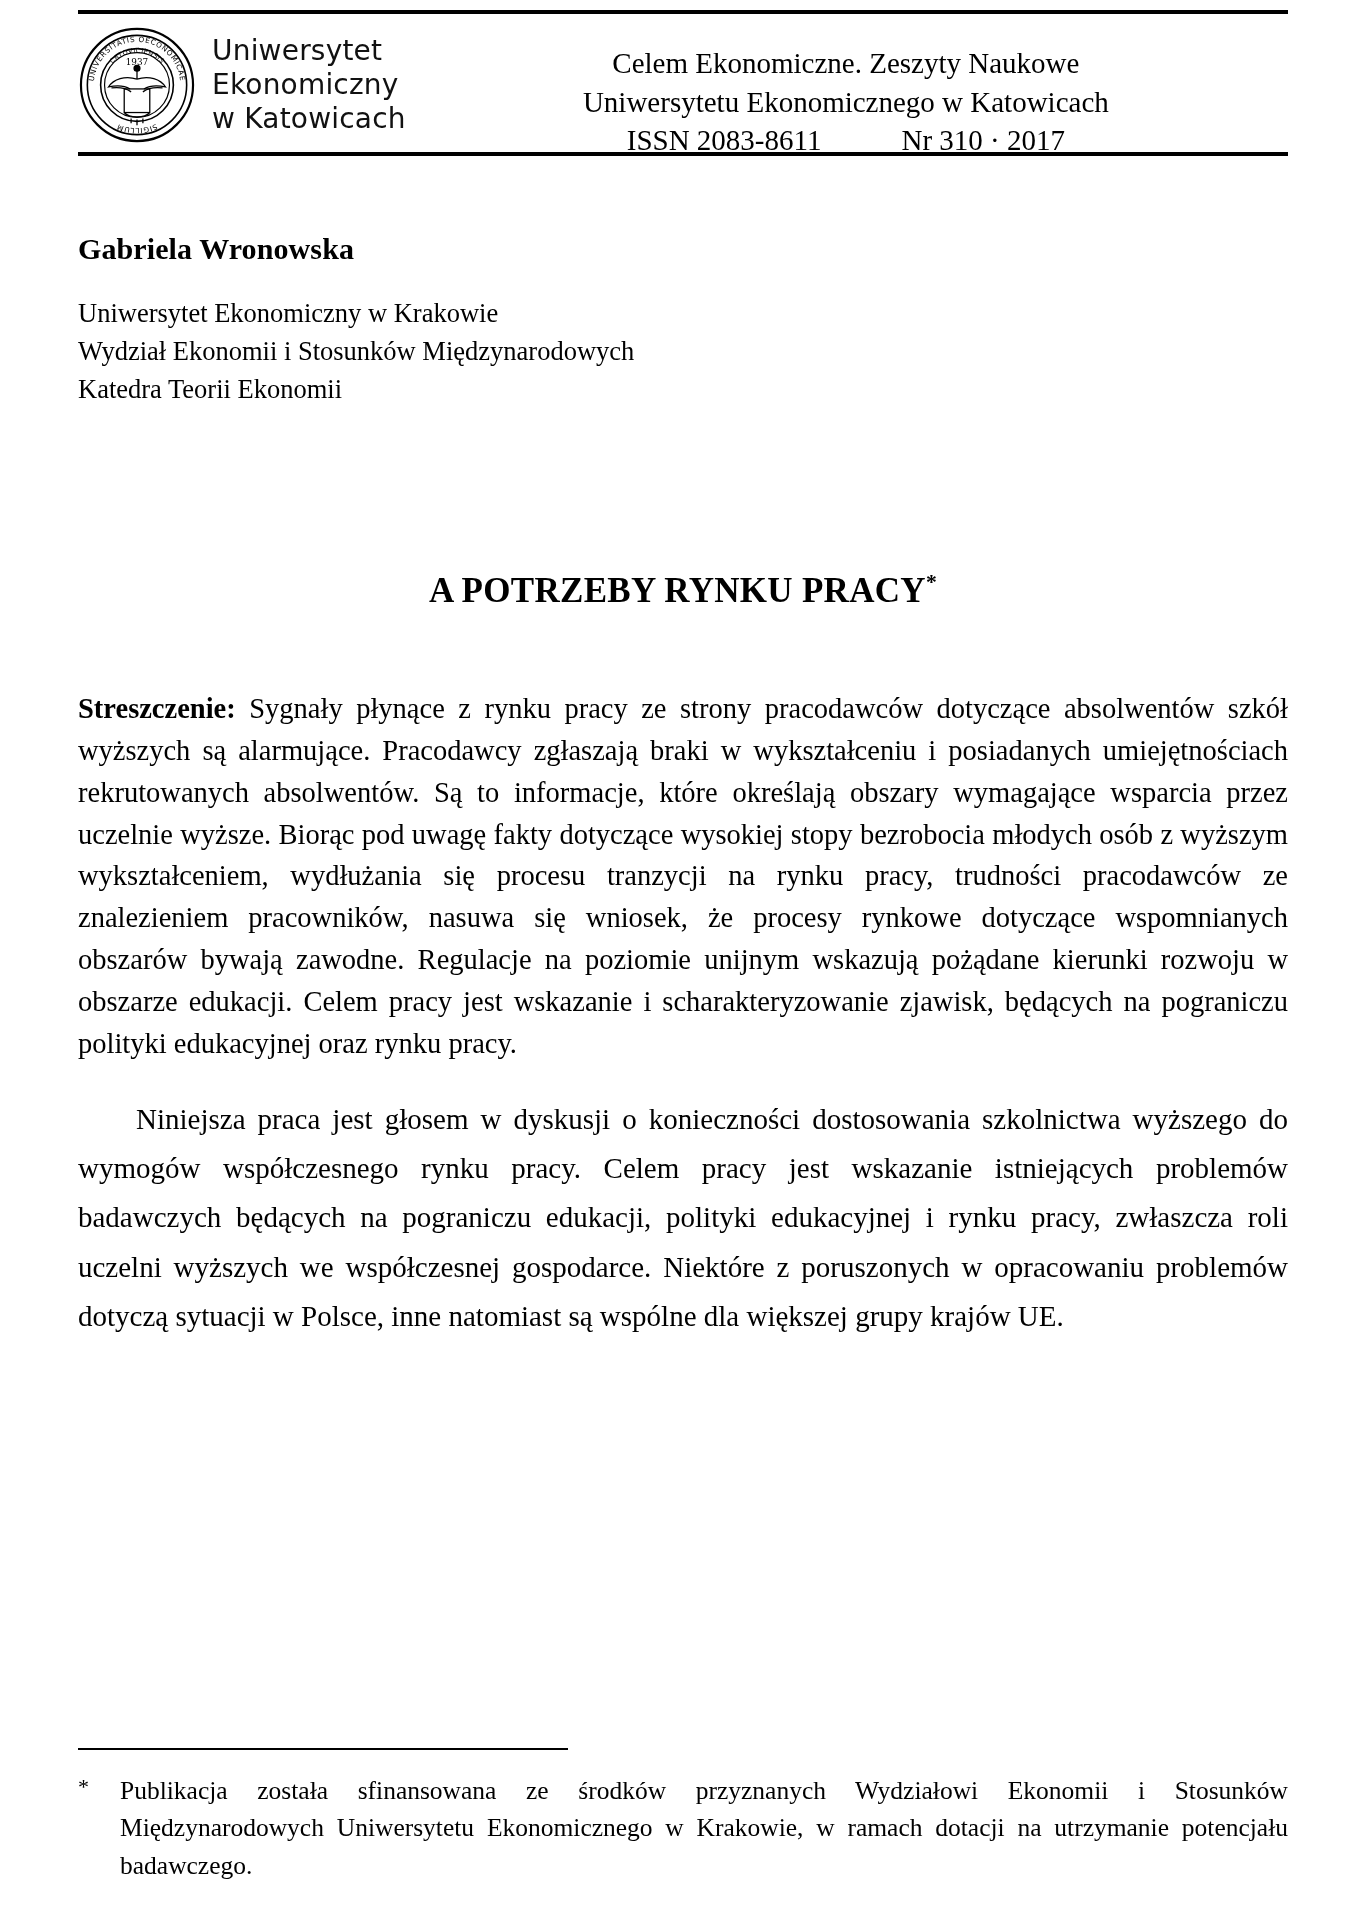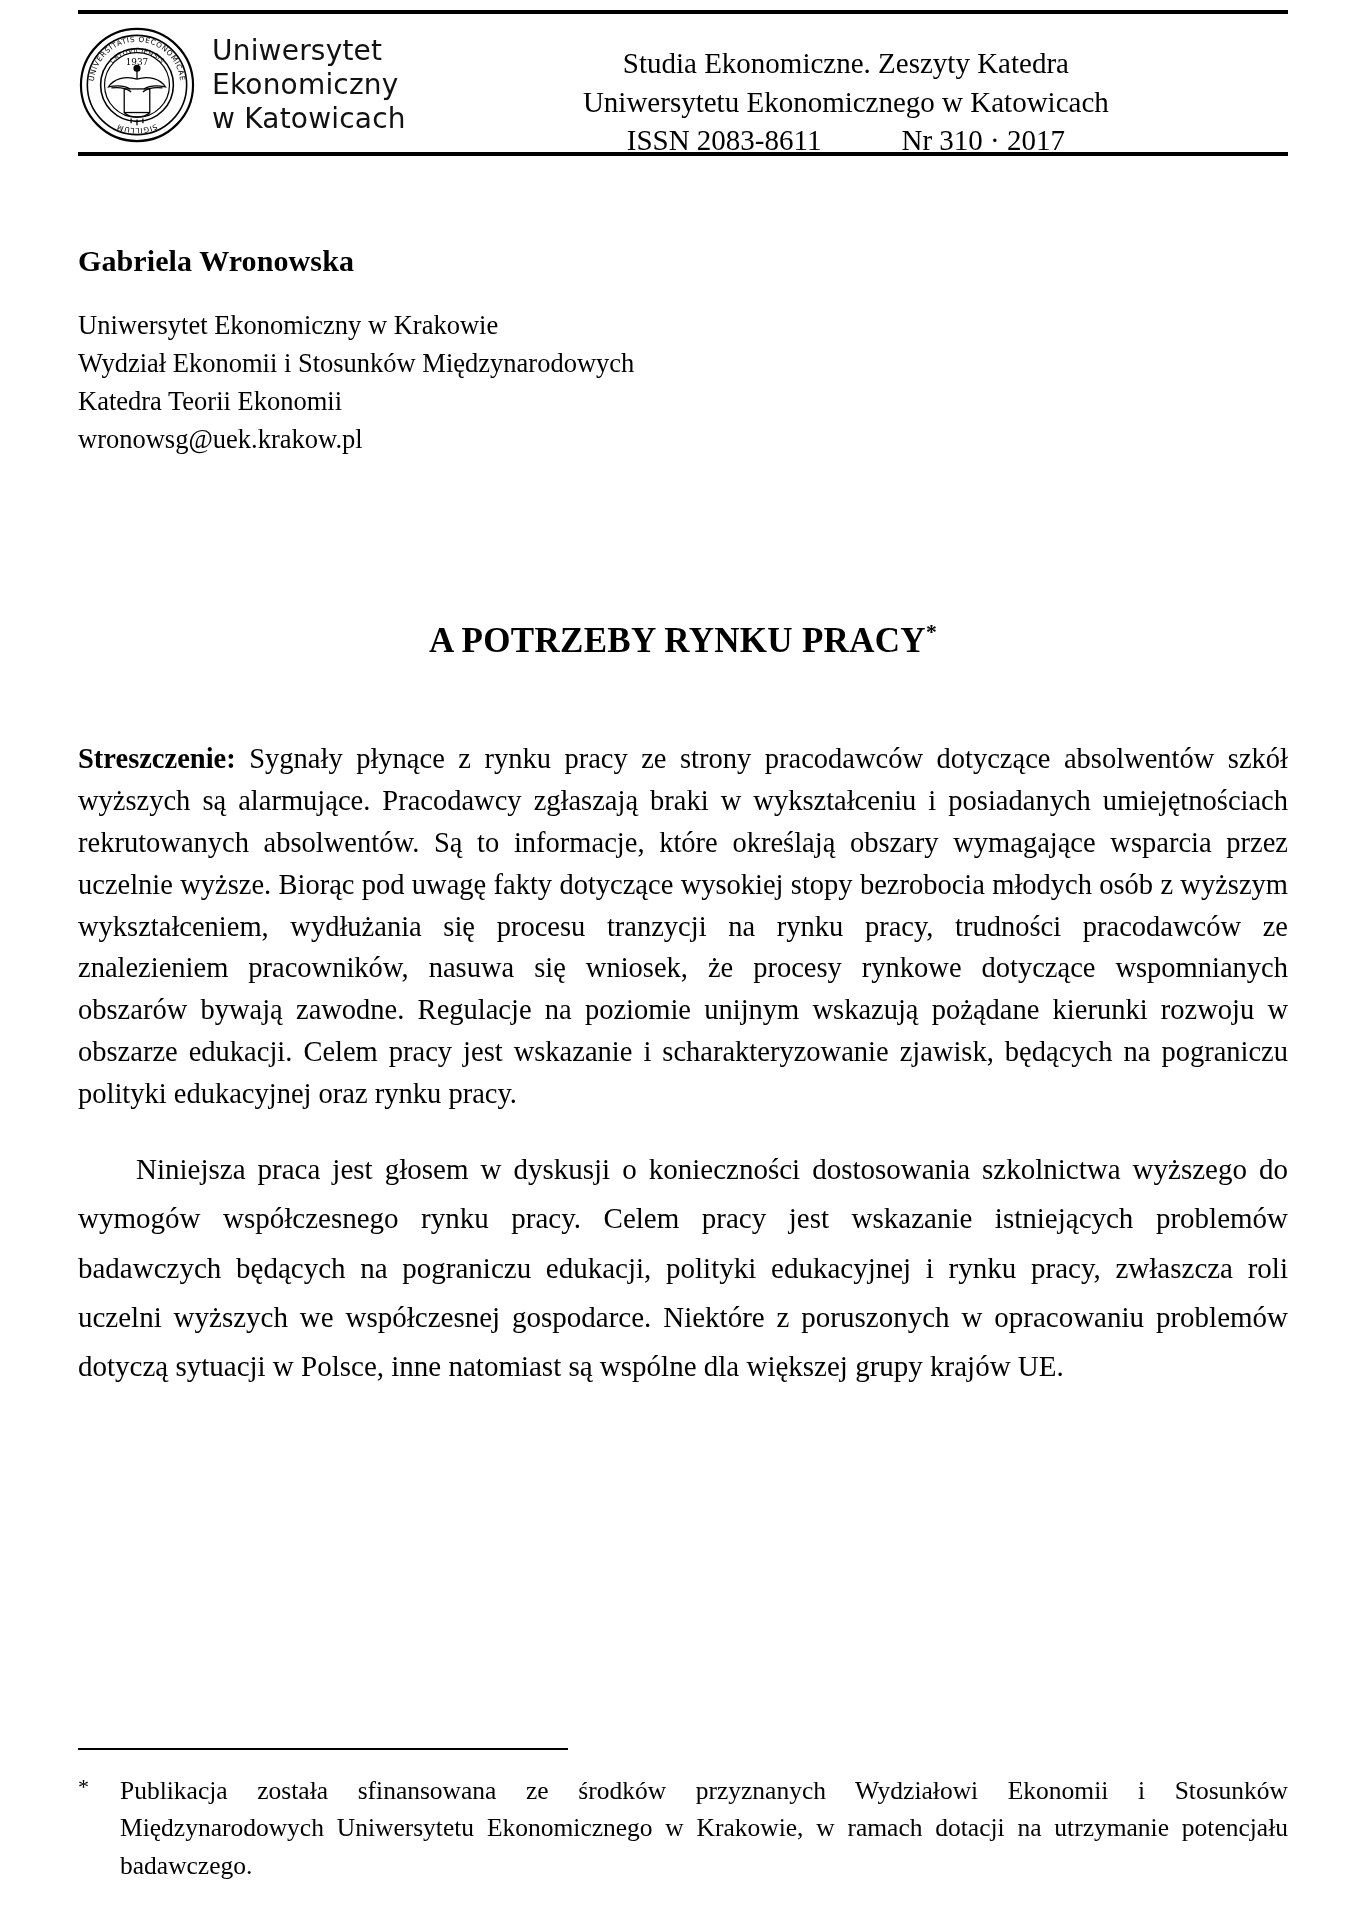--- a/index.html
+++ b/index.html
@@ -84,21 +84,21 @@
     gap: 80px;
     font-size: 29px;
     line-height: 1.33;
     white-space: nowrap;
   }
 
   
   .content {
     position: absolute;
     left: 78px;
-    top: 196px;
+    top: 184px;
     width: 1210px;
     font-family: Liberation Serif, serif;
   }
   .author {
     font-size: 30px;
     font-weight: bold;
     margin: 48px 0 0 0;
     letter-spacing: 0.1px;
   }
   .affil {
@@ -234,41 +234,40 @@
           </svg>
         </span>
         <span class="brand-name">
           <span>Uniwersytet</span><br>
           <span>Ekonomiczny</span><br>
           <span>w Katowicach</span>
         </span>
       </div>
 
       <div class="journal-block">
-        <div class="journal-line">Studia Ekonomiczne. Zeszyty Katedra</div>
+        <div class="journal-line">Celem Ekonomiczne. Zeszyty Naukowe</div>
         <div class="journal-line">Uniwersytetu Ekonomicznego w Katowicach</div>
         <div class="journal-meta">
           <span>ISSN 2083-8611</span>
           <span>Nr 310 · 2017</span>
         </div>
       </div>
 
     </div>
   </div>
   <div class="masthead-rule-bottom"></div>
 
   <div class="content">
 
     <div class="author">Gabriela Wronowska</div>
 
     <div class="affil">
       <div>Uniwersytet Ekonomiczny w Krakowie</div>
       <div>Wydział Ekonomii i Stosunków Międzynarodowych</div>
       <div>Katedra Teorii Ekonomii</div>
-      <div>wronowsg@uek.krakow.pl</div>
     </div>
 
     <h1 class="title">
       <br>
       <span>A POTRZEBY RYNKU PRACY</span><sup>*</sup>
     </h1>
 
     <div class="abstract">
       <span class="lbl">Streszczenie:</span><span> Sygnały płynące z rynku pracy ze strony pracodawców dotyczące absolwentów szkół wyższych są alarmujące. Pracodawcy zgłaszają braki w wykształceniu i posiadanych umiejętnościach rekrutowanych absolwentów. Są to informacje, które określają obszary wymagające wsparcia przez uczelnie wyższe. Biorąc pod uwagę fakty dotyczące wysokiej stopy bezrobocia młodych osób z wyższym wykształceniem, wydłużania się procesu tranzycji na rynku pracy, trudności pracodawców ze znalezieniem pracowników, nasuwa się wniosek, że procesy rynkowe dotyczące wspomnianych obszarów bywają zawodne. Regulacje na poziomie unijnym wskazują pożądane kierunki rozwoju w obszarze edukacji. Celem pracy jest wskazanie i scharakteryzowanie zjawisk, będących na pograniczu polityki edukacyjnej oraz rynku pracy.</span>
     </div>

